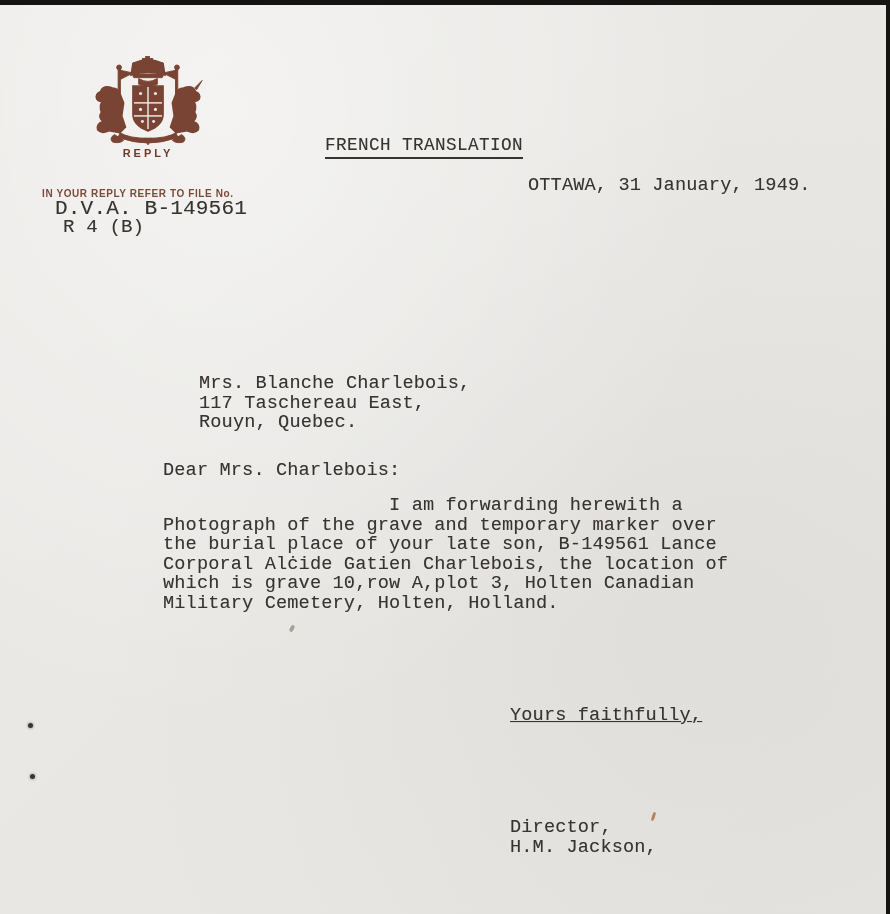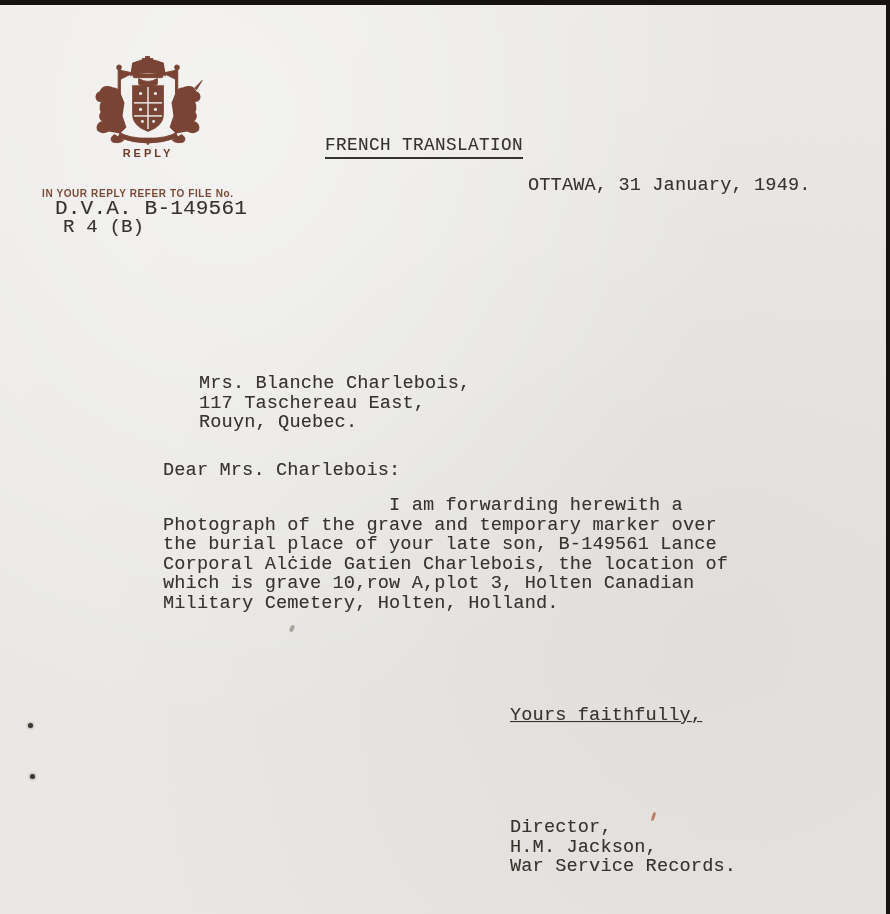--- a/index.html
+++ b/index.html
@@ -137,20 +137,20 @@
   <div class="file-instruction">IN YOUR REPLY REFER TO FILE No.</div>
   <div class="typed file-no-1">D.V.A. B-149561</div>
   <div class="typed file-no-2">R 4 (B)</div>
 
   <div class="typed dateline">OTTAWA, 31 January, 1949.</div>
 
   <div class="typed recipient"><div class="line">Mrs. Blanche Charlebois,</div><div class="line">117 Taschereau East,</div><div class="line">Rouyn, Quebec.</div></div>
   <div class="typed salutation">Dear Mrs. Charlebois:</div>
   <div class="typed para1"><div class="line">                    I am forwarding herewith a</div><div class="line">Photograph of the grave and temporary marker over</div><div class="line">the burial place of your late son, B-149561 Lance</div><div class="line">Corporal Alċide Gatien Charlebois, the location of</div><div class="line">which is grave 10,row A,plot 3, Holten Canadian</div><div class="line">Military Cemetery, Holten, Holland.</div></div>
   <div class="typed closing">Yours faithfully,</div>
-  <div class="typed signature"><div class="line">Director,</div><div class="line">H.M. Jackson,</div><div class="line">War Service Records.</div></div>
+  <div class="typed signature"><div class="line">Director,</div><div class="line">H.M. Jackson,</div></div>
 
   <div class="speck speck-a"></div>
   <div class="speck speck-b"></div>
   <div class="speck tick-c"></div>
   <div class="speck tick-sig"></div>
 
 </div>
 
 </body></html>

